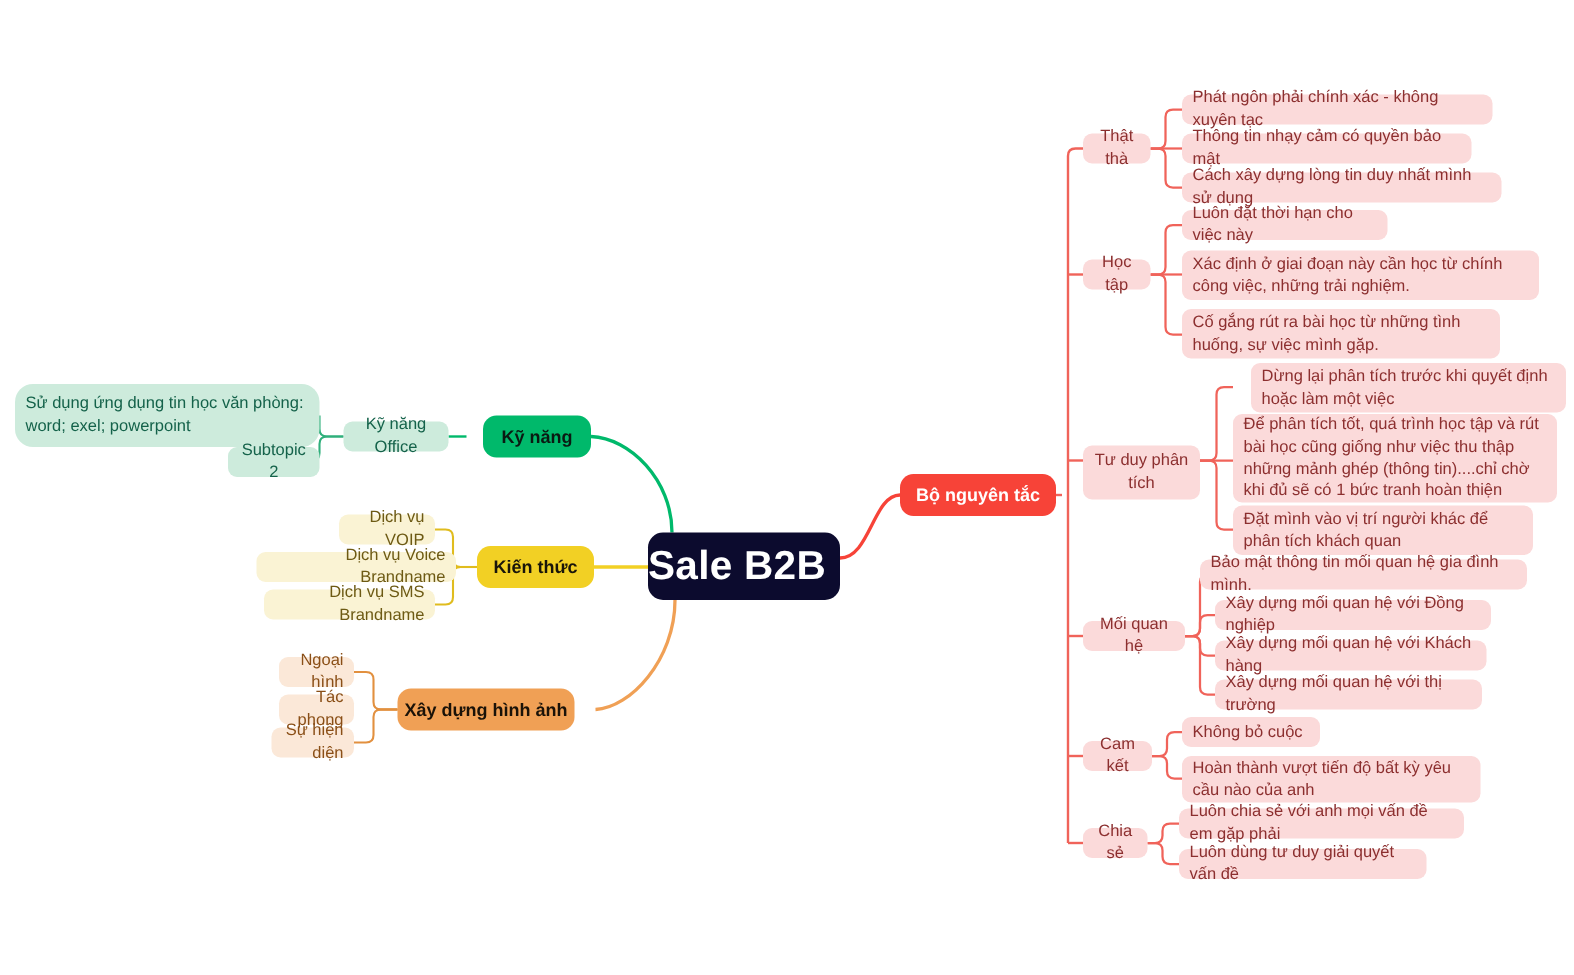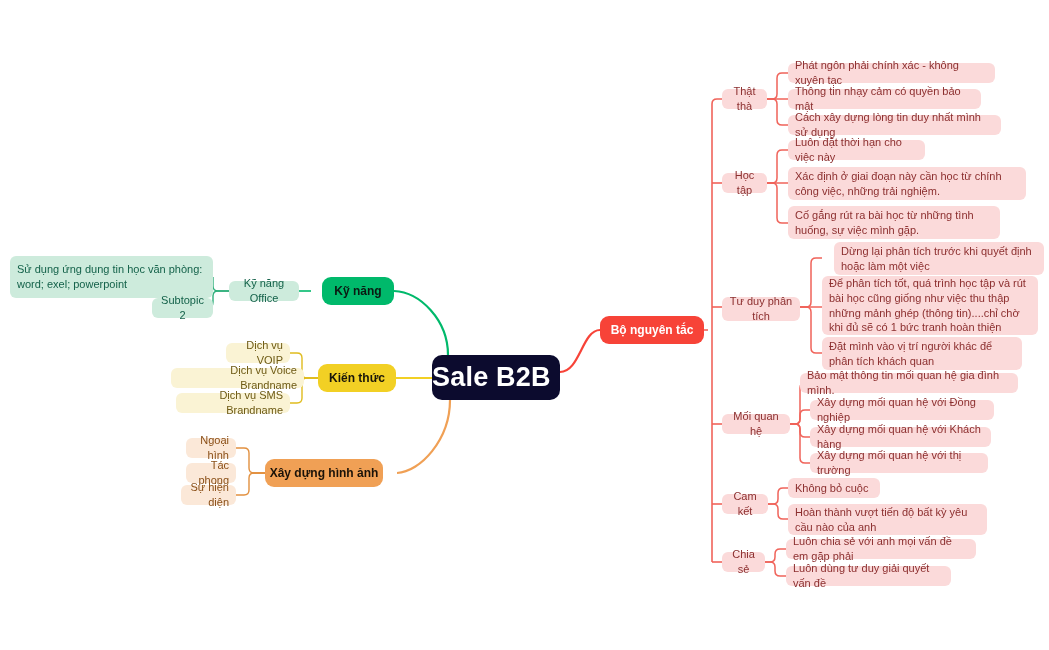--- a/index.html
+++ b/index.html
@@ -104,21 +104,21 @@
   <div class="node center" style="left:432px;top:355px;width:128px;height:45px;">
     <span>Sale B2B</span>
   </div>
 
   <div class="node main green" style="left:322px;top:277px;width:72px;height:28px;">
     <span>Kỹ năng</span>
   </div>
   <div class="node sub green ta-center" style="left:229px;top:281px;width:70px;height:20px;justify-content:center;">
     <span>Kỹ năng Office</span>
   </div>
-  <div class="node sub green ta-left" style="left:10px;top:256px;width:203px;height:42px;">
+  <div class="node sub green ta-left" style="left:10px;top:256px;width:203px;height:42px;border-radius:12px;">
     <span>Sử dụng ứng dụng tin học văn phòng: word; exel; powerpoint</span>
   </div>
   <div class="node sub green ta-center" style="left:152px;top:298px;width:61px;height:20px;justify-content:center;">
     <span>Subtopic 2</span>
   </div>
 
   <div class="node main yellow" style="left:318px;top:364px;width:78px;height:28px;">
     <span>Kiến thức</span>
   </div>
   <div class="node sub yellow ta-right" style="left:226px;top:343px;width:64px;height:20px;">
@@ -167,21 +167,21 @@
   <div class="node sub pink ta-left" style="left:788px;top:140px;width:137px;height:20px;">
     <span>Luôn đặt thời hạn cho việc này</span>
   </div>
   <div class="node sub pink ta-left" style="left:788px;top:167px;width:238px;height:33px;">
     <span>Xác định ở giai đoạn này cần học từ chính công việc, những trải nghiệm.</span>
   </div>
   <div class="node sub pink ta-left" style="left:788px;top:206px;width:212px;height:33px;">
     <span>Cố gắng rút ra bài học từ những tình huống, sự việc mình gặp.</span>
   </div>
 
-  <div class="node sub pinkcat ta-center" style="left:722px;top:297px;width:78px;height:24px;justify-content:center;">
+  <div class="node sub pinkcat ta-center" style="left:722px;top:297px;width:78px;height:36px;justify-content:center;">
     <span>Tư duy phân tích</span>
   </div>
   <div class="node sub pink ta-left" style="left:822px;top:242px;width:210px;height:33px;margin-left:12px;">
     <span>Dừng lại phân tích trước khi quyết định hoặc làm một việc</span>
   </div>
   <div class="node sub pink ta-left" style="left:822px;top:276px;width:216px;height:59px;">
     <span>Để phân tích tốt, quá trình học tập và rút bài học cũng giống như việc thu thập những mảnh ghép (thông tin)....chỉ chờ khi đủ sẽ có 1 bức tranh hoàn thiện</span>
   </div>
   <div class="node sub pink ta-left" style="left:822px;top:337px;width:200px;height:33px;">
     <span>Đặt mình vào vị trí người khác để phân tích khách quan</span>

